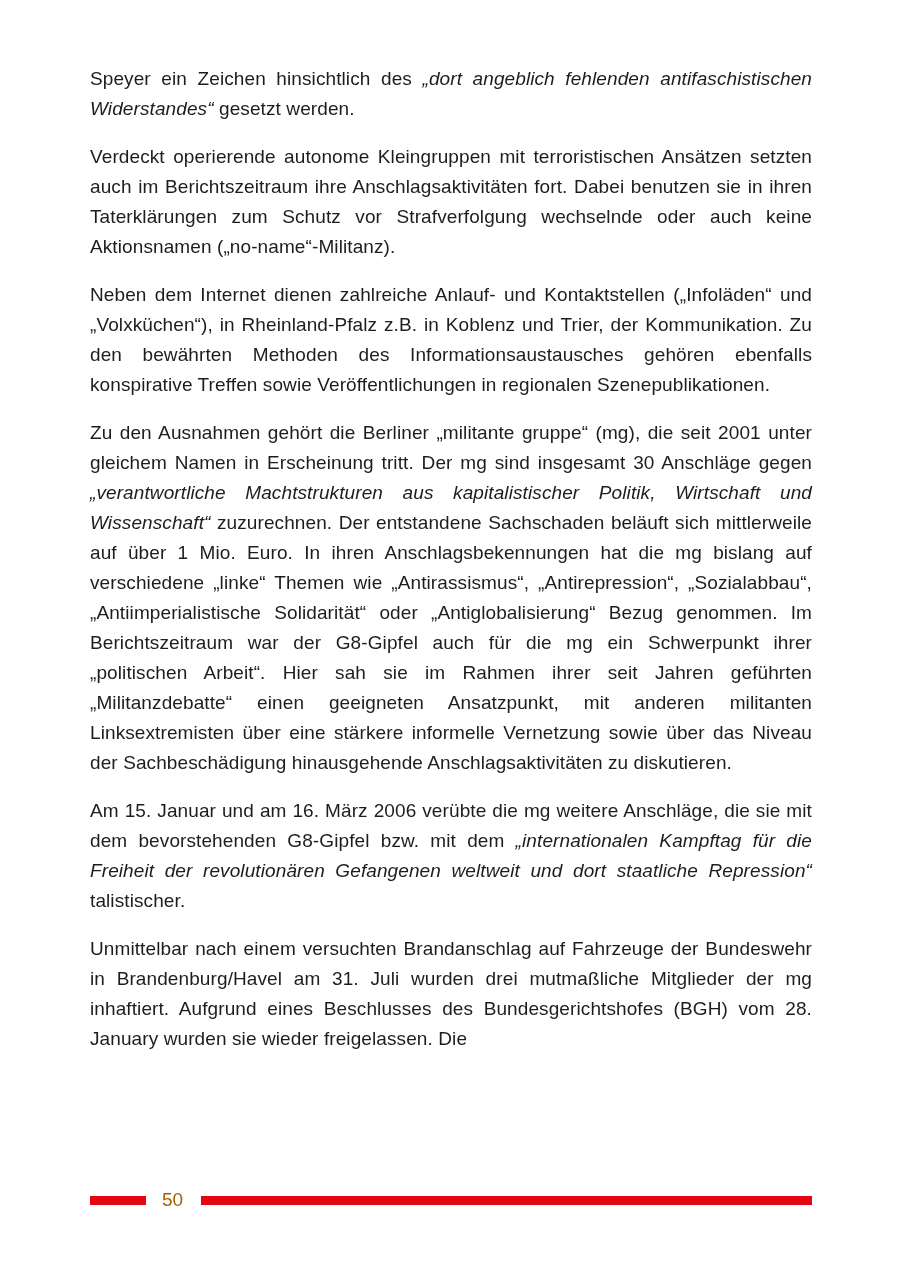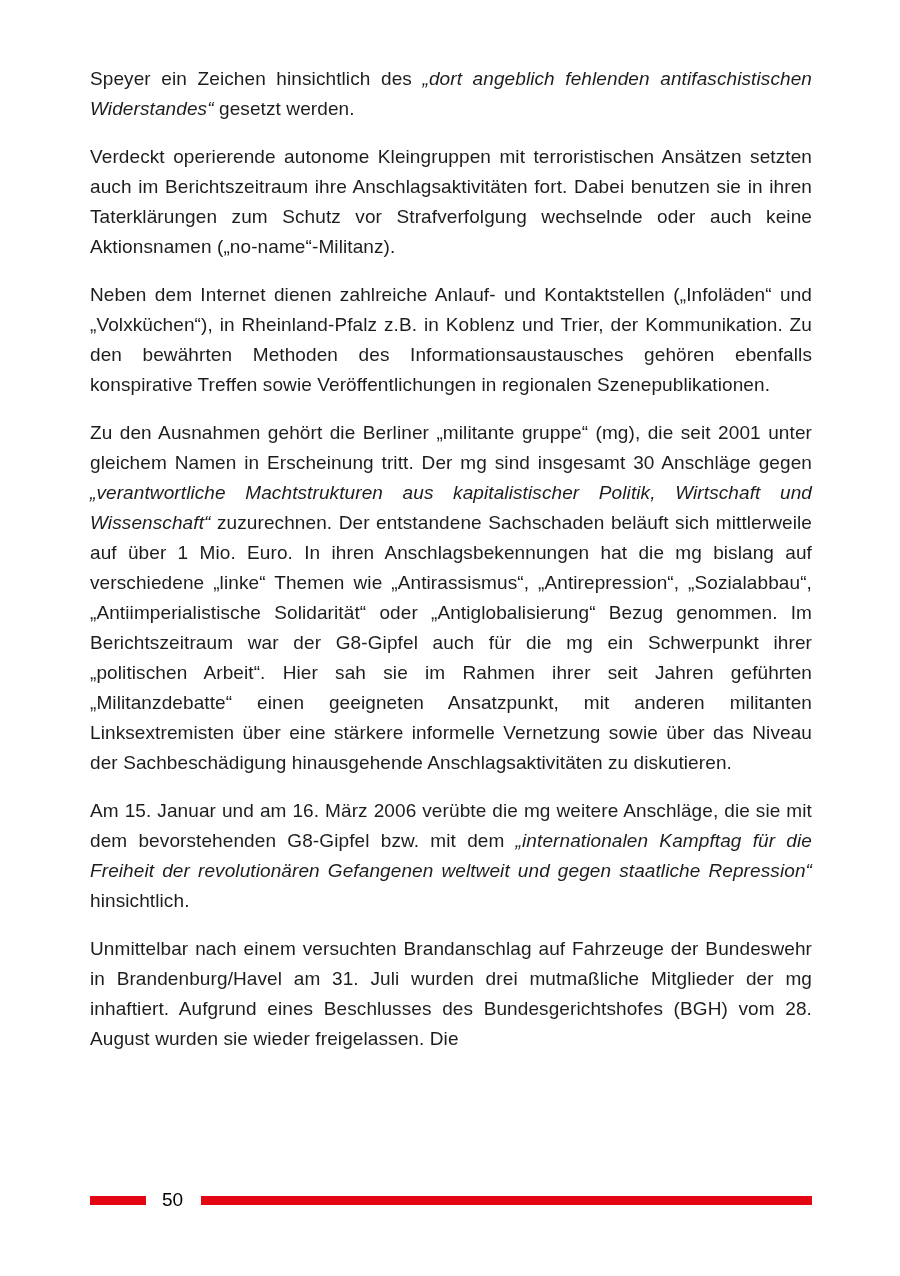--- a/index.html
+++ b/index.html
@@ -51,37 +51,37 @@
   .bar {
     background: var(--accent, #e30613);
     height: 9px;
   }
   .bar.short {
     width: 56px;
   }
   .page-number {
     font-size: 19px;
     line-height: 24px;
-    color: #000000;
+    color: #a16207;
     margin: 0 18px 0 16px;
   }
   .bar.long {
     flex: 1;
   }
 </style>
 </head>
 <body style="color: rgb(29, 29, 27);">
 
 <div class="page">
   <div class="content" id="content">
       <p class="para"><span>Speyer ein Zeichen hinsichtlich des </span><span class="it">„dort angeblich fehlenden antifaschis­tischen Widerstandes“</span><span> gesetzt werden.</span></p>
       <p class="para"><span>Verdeckt operierende autonome Kleingruppen mit terroristischen Ansät­zen setzten auch im Berichtszeitraum ihre Anschlagsaktivitäten fort. Dabei benutzen sie in ihren Taterklärungen zum Schutz vor Strafverfolgung wechselnde oder auch keine Aktionsnamen („no-name“-Militanz).</span></p>
       <p class="para"><span>Neben dem Internet dienen zahlreiche Anlauf- und Kontaktstellen („Info­läden“ und „Volxküchen“), in Rheinland-Pfalz z.B. in Koblenz und Trier, der Kommunikation. Zu den bewährten Methoden des Informationsaus­tausches gehören ebenfalls konspirative Treffen sowie Veröffentlichungen in regionalen Szenepublikationen.</span></p>
       <p class="para"><span>Zu den Ausnahmen gehört die Berliner „militante gruppe“ (mg), die seit 2001 unter gleichem Namen in Erscheinung tritt. Der mg sind insge­samt 30 Anschläge gegen </span><span class="it">„verantwortliche Machtstrukturen aus kapi­talistischer Politik, Wirtschaft und Wissenschaft“</span><span> zuzurechnen. Der ent­standene Sachschaden beläuft sich mittlerweile auf über 1 Mio. Euro. In ihren Anschlagsbekennungen hat die mg bislang auf verschiedene „linke“ Themen wie „Antirassismus“, „Antirepression“, „Sozialabbau“, „Antiim­perialistische Solidarität“ oder „Antiglobalisierung“ Bezug genommen. Im Berichtszeitraum war der G8-Gipfel auch für die mg ein Schwerpunkt ihrer „politischen Arbeit“. Hier sah sie im Rahmen ihrer seit Jahren geführten „Militanzdebatte“ einen geeigneten Ansatzpunkt, mit anderen militanten Linksextremisten über eine stärkere informelle Vernetzung sowie über das Niveau der Sachbeschädigung hinausgehende Anschlagsaktivitäten zu diskutieren.</span></p>
-      <p class="para"><span>Am 15. Januar und am 16. März 2006 verübte die mg weitere Anschläge, die sie mit dem bevorstehenden G8-Gipfel bzw. mit dem </span><span class="it">„internationa­len Kampftag für die Freiheit der revolutionären Gefangenen weltweit und gegen staatliche Repression“</span><span> hinsichtlich.</span></p>
-      <p class="para"><span>Unmittelbar nach einem versuchten Brandanschlag auf Fahrzeuge der Bundeswehr in Brandenburg/Havel am 31. Juli wurden drei mutmaßliche Mitglieder der mg inhaftiert. Aufgrund eines Beschlusses des Bundesge­richtshofes (BGH) vom 28. August wurden sie wieder freigelassen. Die</span></p>
+      <p class="para"><span>Am 15. Januar und am 16. März 2006 verübte die mg weitere Anschläge, die sie mit dem bevorstehenden G8-Gipfel bzw. mit dem </span><span class="it">„internationa­len Kampftag für die Freiheit der revolutionären Gefangenen weltweit und dort staatliche Repression“</span><span> talistischer.</span></p>
+      <p class="para"><span>Unmittelbar nach einem versuchten Brandanschlag auf Fahrzeuge der Bundeswehr in Brandenburg/Havel am 31. Juli wurden drei mutmaßliche Mitglieder der mg inhaftiert. Aufgrund eines Beschlusses des Bundesge­richtshofes (BGH) vom 28. January wurden sie wieder freigelassen. Die</span></p>
     </div>
   <div class="footer">
     <div class="bar short"></div>
     <div class="page-number">50</div>
     <div class="bar long"></div>
   </div>
 </div>
 
 </body></html>

